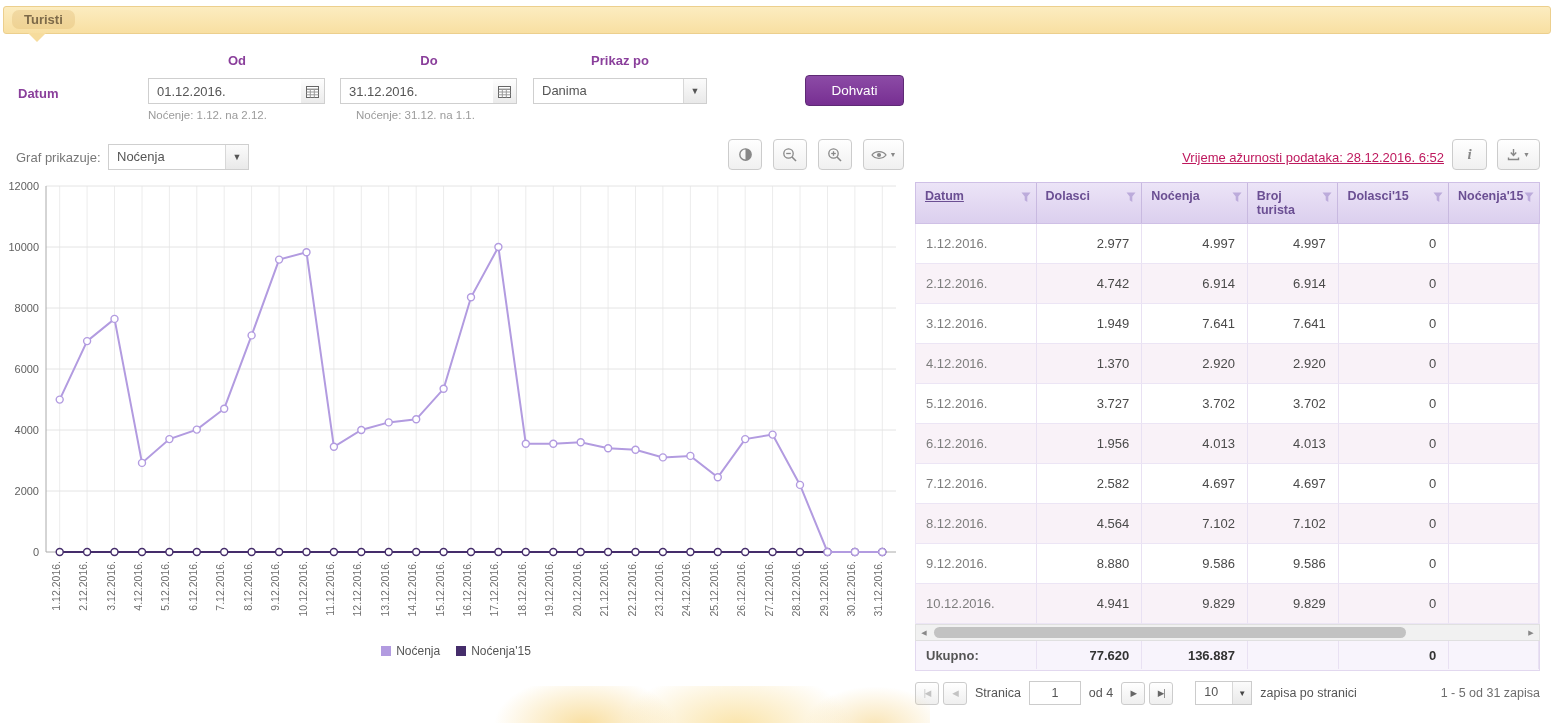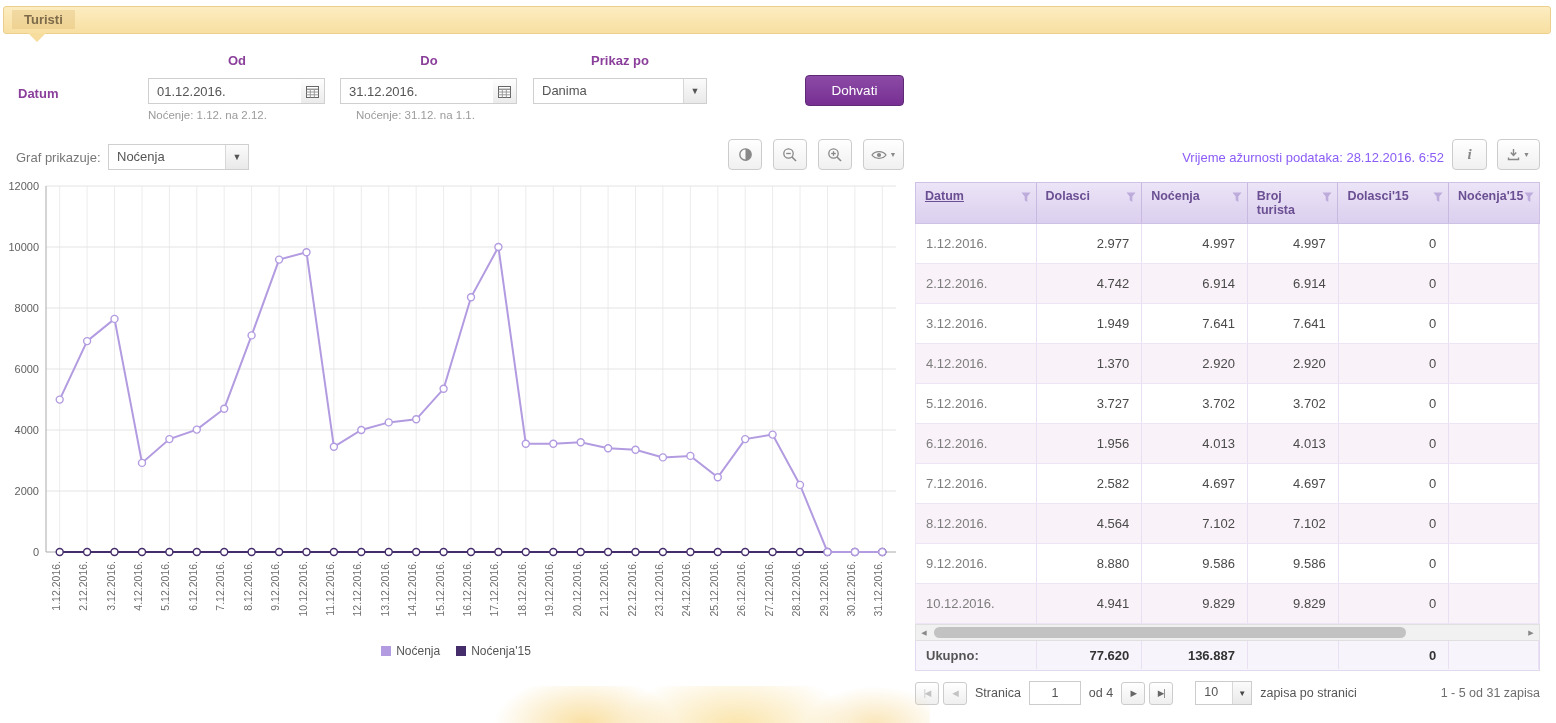--- a/index.html
+++ b/index.html
@@ -3,21 +3,21 @@
 <meta charset="utf-8">
 <style>
   html,body{margin:0;padding:0;}
   body{
     width:1556px;height:723px;position:relative;overflow:hidden;background:#fff;
     font-family:"Liberation Sans","DejaVu Sans",sans-serif;color:#555;
   }
   
   .topbar{position:absolute;left:3px;top:6px;width:1546px;height:26px;
     background:linear-gradient(#fcecc0,#f8dfa2);border:1px solid #eccf8d;border-radius:3px;}
-  .topbar .tab{position:absolute;left:8px;top:3px;padding:2px 12px;border-radius:0;
+  .topbar .tab{position:absolute;left:8px;top:3px;padding:2px 12px;border-radius:7px;
     background:rgba(215,174,97,0.28);color:#7d6a49;font-size:13px;font-weight:bold;}
   .tab-pointer{position:absolute;left:28px;top:33px;width:0;height:0;
     border-left:9px solid transparent;border-right:9px solid transparent;border-top:9px solid #f6dc9d;}
   
   .flabel{color:#8a3f9b;font-weight:bold;font-size:13px;}
   .lbl-datum{position:absolute;left:18px;top:86px;}
   .lbl-od{position:absolute;left:148px;top:53px;width:178px;text-align:center;}
   .lbl-do{position:absolute;left:340px;top:53px;width:178px;text-align:center;}
   .lbl-prikaz{position:absolute;left:533px;top:53px;width:174px;text-align:center;}
   .txtin{position:absolute;top:78px;height:24px;width:137px;border:1px solid #cfcfcf;
@@ -40,21 +40,21 @@
   
   .chartwrap{position:absolute;left:6px;top:180px;width:900px;height:492px;}
   #chart-svg{width:900px;height:462px;display:block;}
   #chart-svg text.xt{font-size:10.5px;fill:#6e6e6e;font-family:"Liberation Sans",sans-serif;}
   #chart-svg text.yt{font-size:11px;fill:#5f5f5f;font-family:"Liberation Sans",sans-serif;}
   .legend{position:absolute;left:0;top:464px;width:900px;display:flex;justify-content:center;gap:16px;
     font-size:12px;color:#555;}
   .lgitem{display:flex;align-items:center;gap:5px;cursor:pointer;}
   .sw{width:10px;height:10px;display:inline-block;}
   
-  .updated{position:absolute;top:150px;right:112px;font-size:13px;color:#8b5cf6;}
+  .updated{position:absolute;top:150px;right:112px;font-size:13px;color:#be185d;text-decoration:underline;}
   .ibtn{position:absolute;left:1452px;top:139px;width:35px;height:31px;border:1px solid #ccc;border-radius:4px;
     background:linear-gradient(#fff,#f0f0f0);display:flex;align-items:center;justify-content:center;
     color:#888;font-family:"Liberation Serif",serif;font-style:italic;font-weight:bold;font-size:15px;cursor:pointer;box-sizing:border-box;}
   .dlbtn{position:absolute;left:1497px;top:139px;width:43px;height:31px;border:1px solid #ccc;border-radius:4px;
     background:linear-gradient(#fff,#f0f0f0);display:flex;align-items:center;justify-content:center;gap:3px;
     color:#888;cursor:pointer;box-sizing:border-box;}
   
   .tablewrap{position:absolute;left:915px;top:182px;width:625px;}
   .thead{display:flex;height:42px;background:linear-gradient(#ece4f7,#dbcfee);
     border:1px solid #cfc0e6;box-sizing:border-box;}

